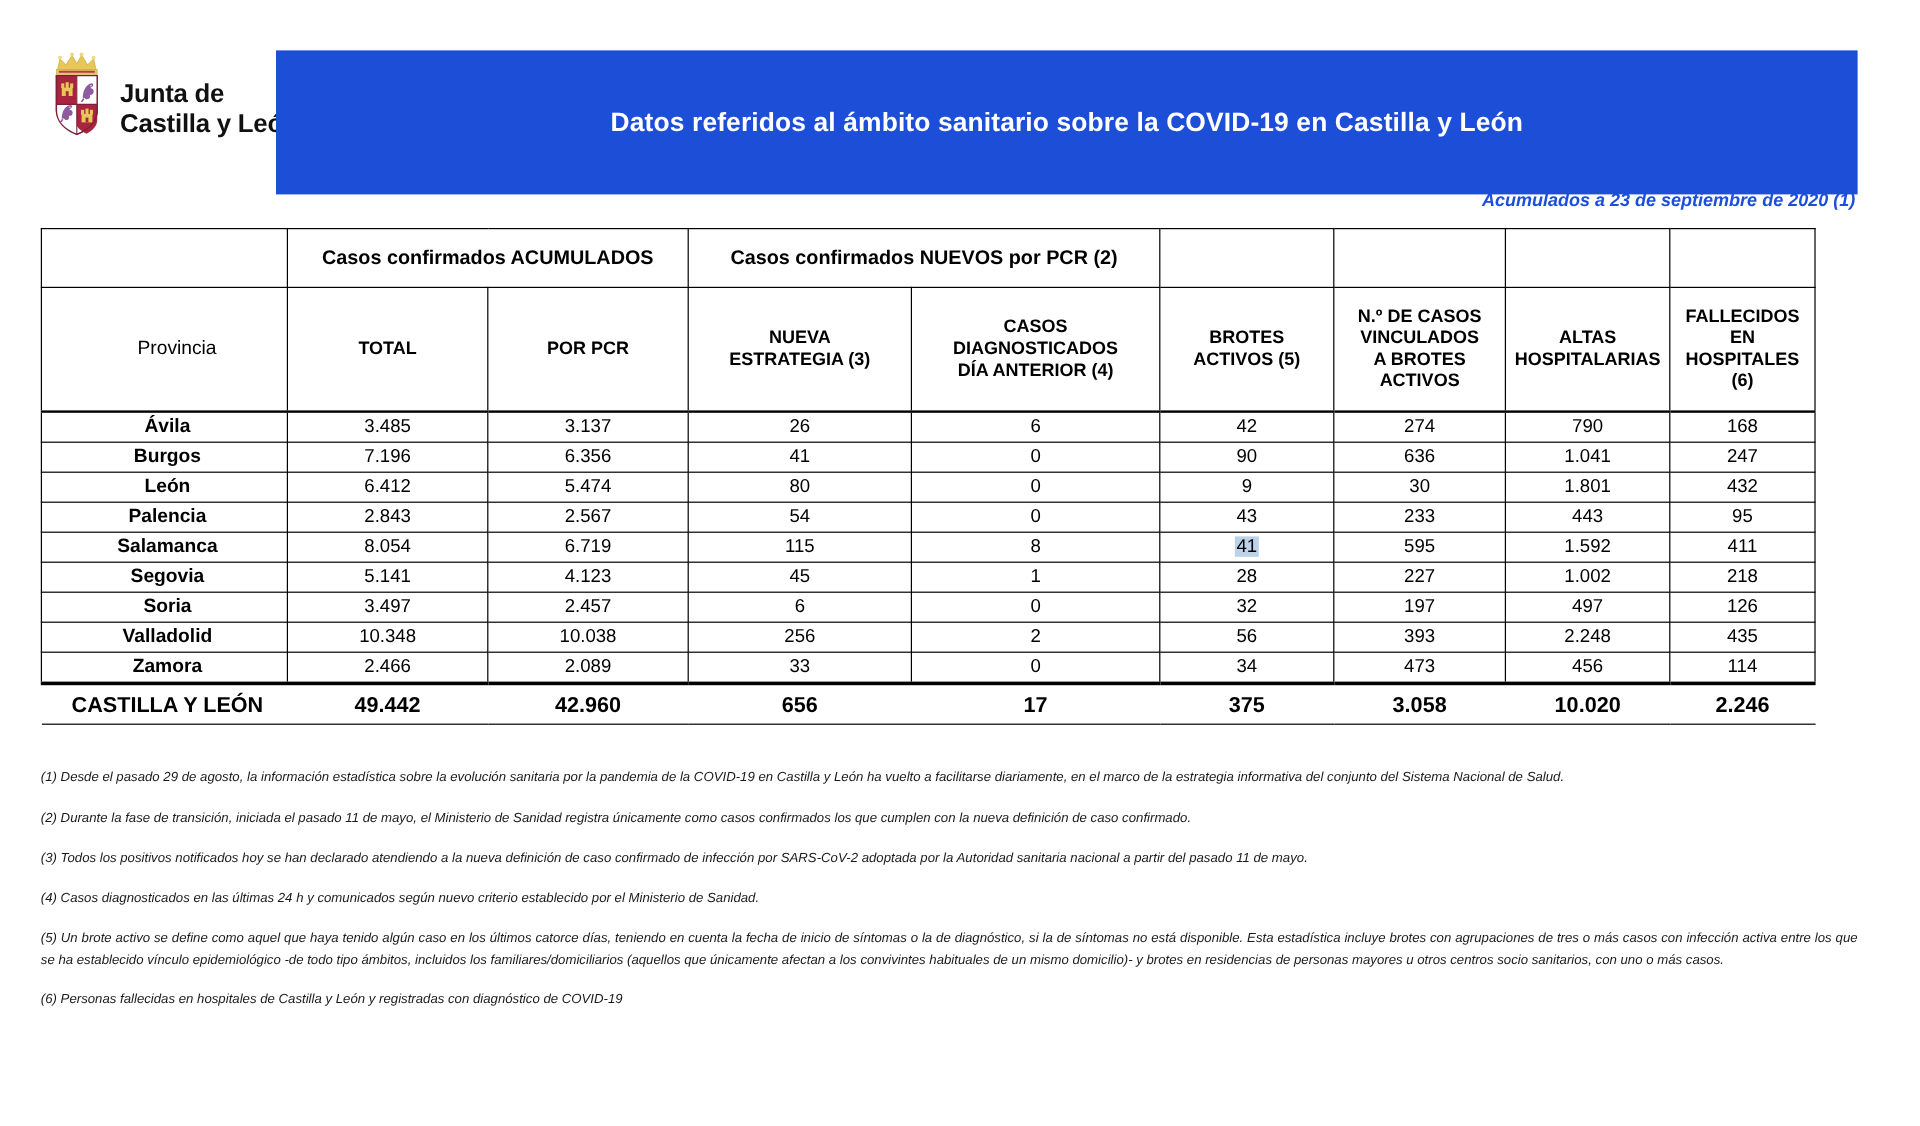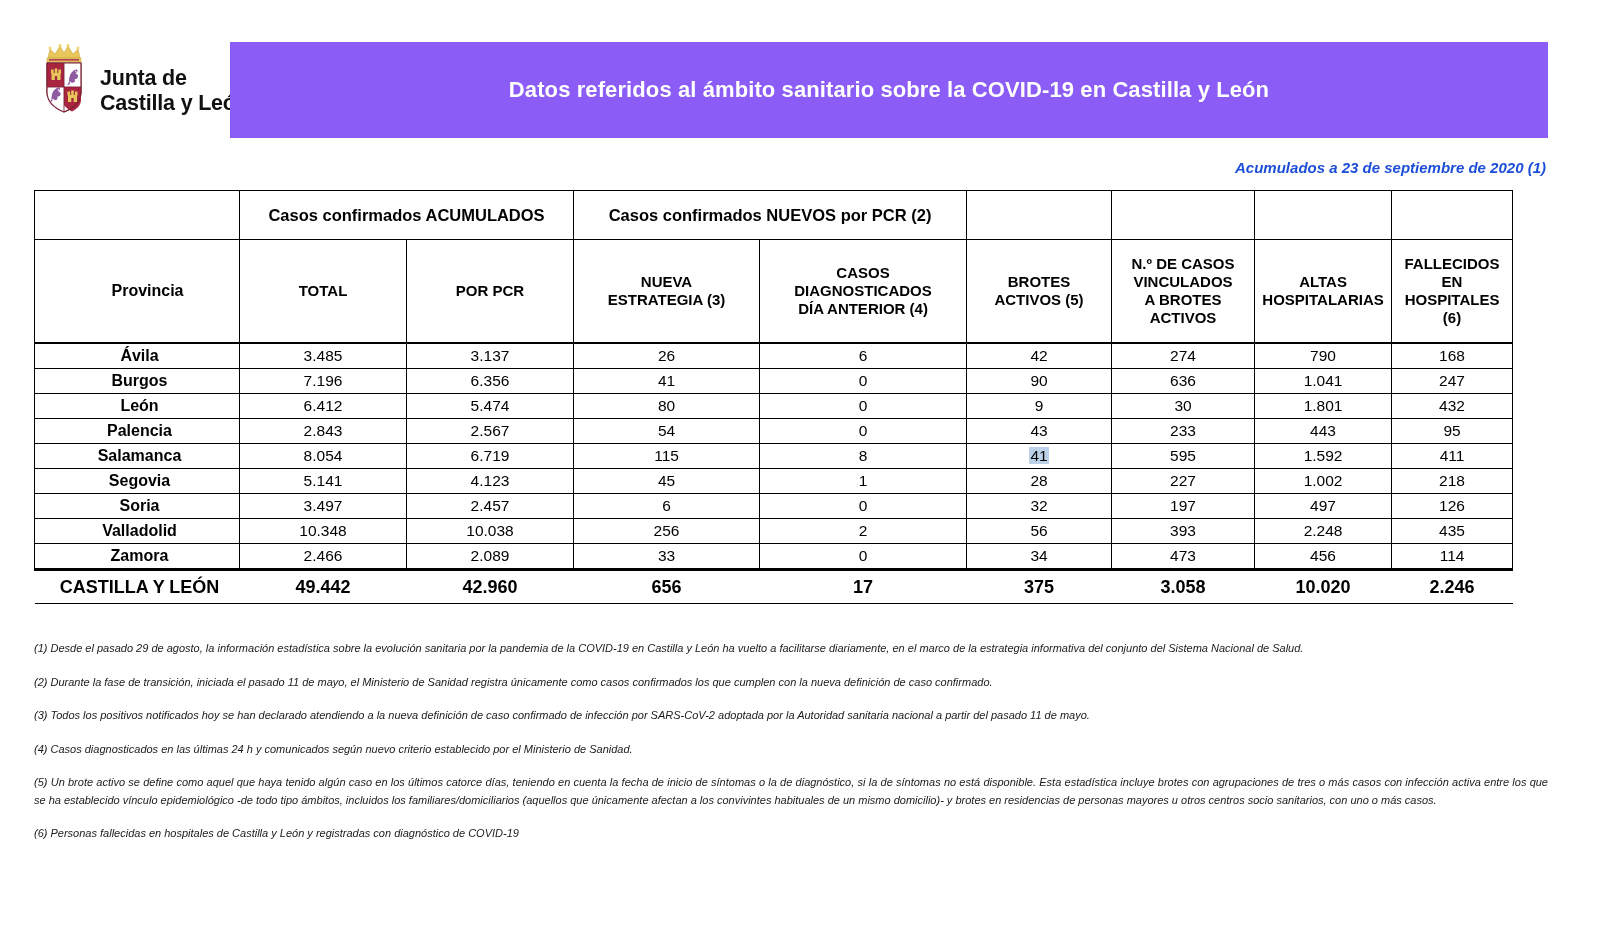--- a/index.html
+++ b/index.html
@@ -47,22 +47,22 @@
     color: #111;
     padding-top: 24px;
     white-space: nowrap;
   }
   .logo-text .l2 { display: block; margin-top: 0px; }
 
   .banner {
     flex: 1 1 auto;
     margin-top: 42px;
     margin-right: 52px;
-    height: 96px;
-    background: #8b5cf6;
+    height: 120px;
+    background: #1d4ed8;
     display: flex;
     align-items: center;
     justify-content: center;
   }
   .banner-title {
     color: #ffffff;
     font-weight: bold;
     font-size: 22px;
     letter-spacing: 0.1px;
     text-align: center;
@@ -107,21 +107,21 @@
     padding: 2px 4px;
   }
   th.col {
     font-weight: bold;
     font-size: 15px;
     line-height: 18px;
     height: 98px;
     padding: 2px 3px;
   }
   th.provincia-head {
-    font-weight: bold;
+    font-weight: normal;
     font-size: 16px;
     text-align: left;
     padding-left: 22px;
     height: 98px;
   }
   td.prov {
     text-align: left;
     font-weight: bold;
     font-size: 16px;
     padding-left: 6px;

